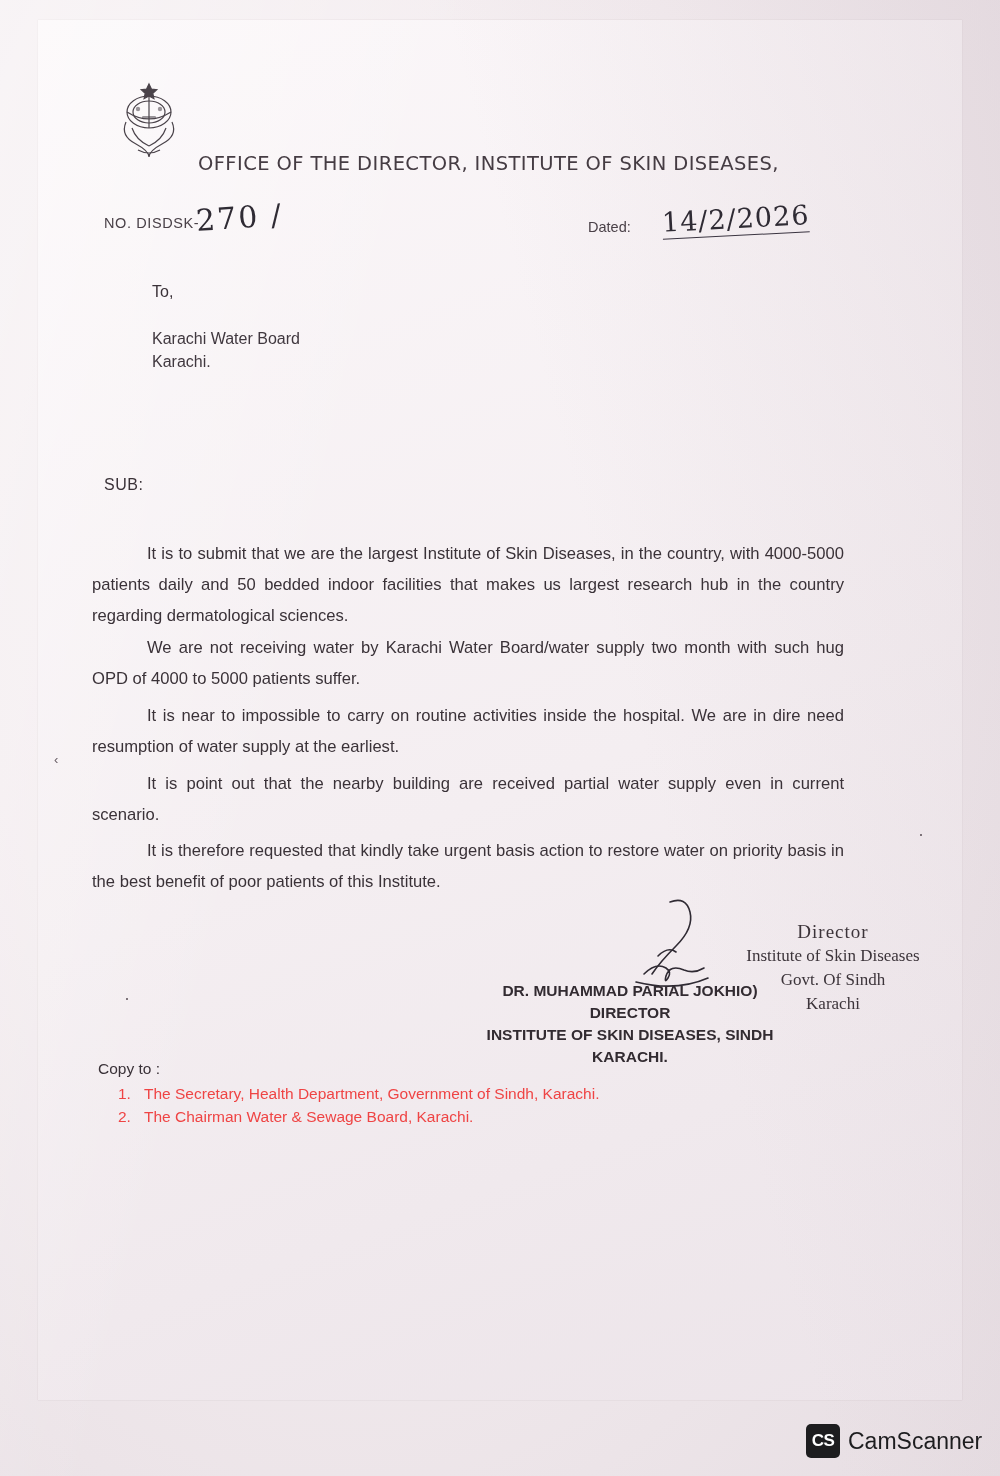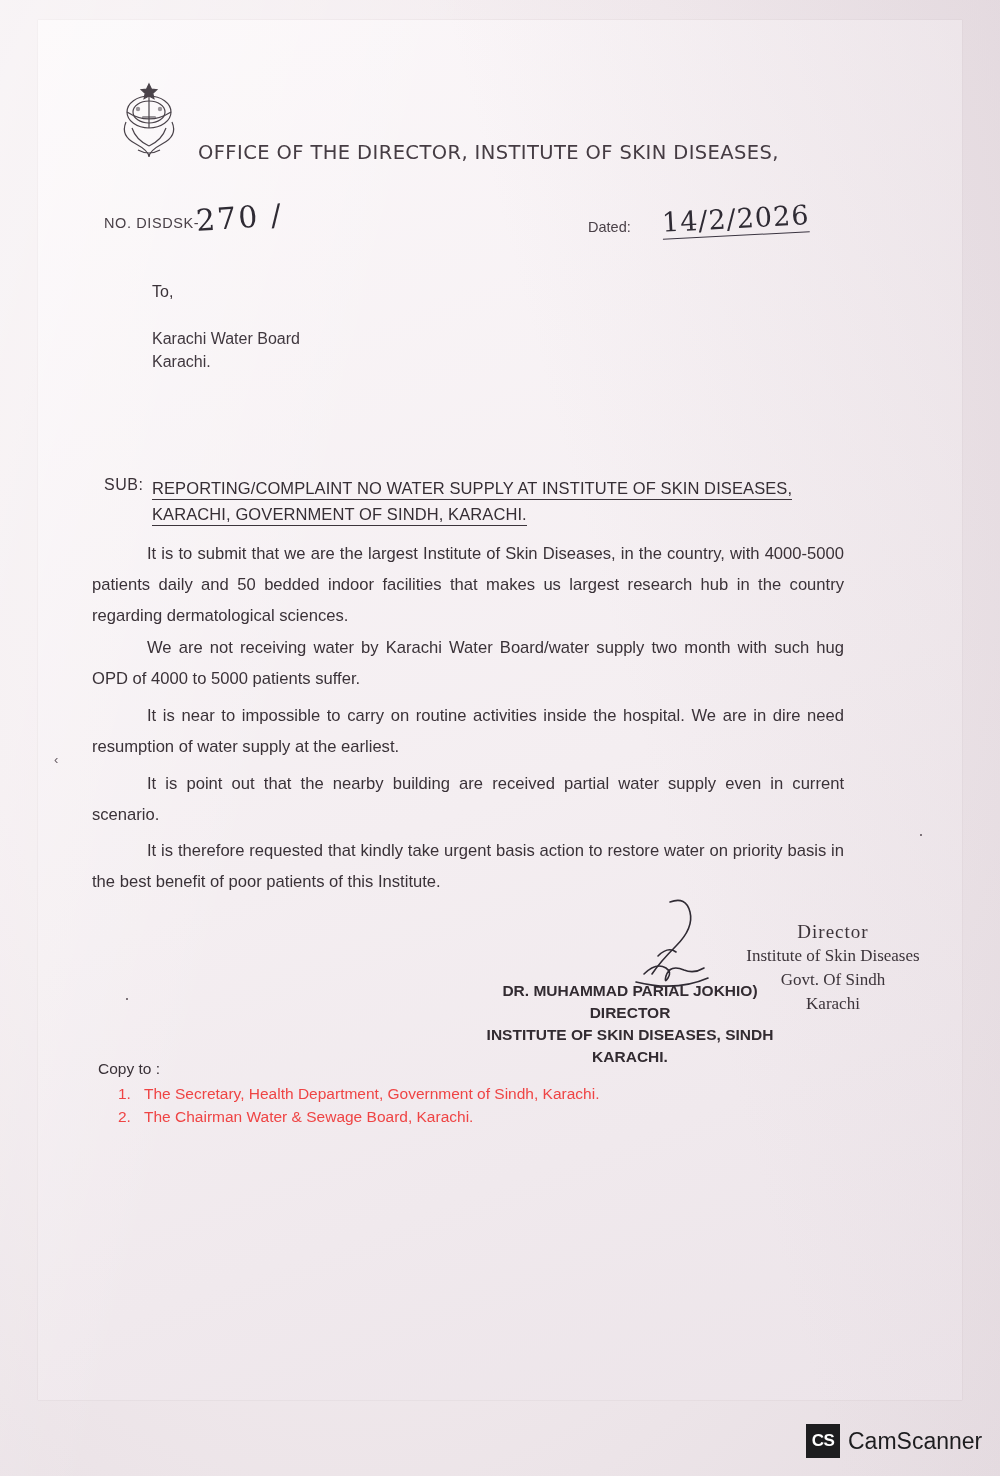--- a/index.html
+++ b/index.html
@@ -60,21 +60,21 @@
 
   .org-line1, .org-line2 {
     position: absolute;
     left: 198px;
     font-size: 19.5px;
     letter-spacing: 0.4px;
     color: #453c43;
     font-family: "DejaVu Sans", sans-serif;
     white-space: nowrap;
   }
-  .org-line1 { top: 141px; }
+  .org-line1 { top: 152px; }
   .org-line2 { top: 170px; }
 
   .no-label {
     position: absolute;
     left: 104px;
     top: 215px;
     font-size: 14.5px;
     letter-spacing: 0.6px;
     color: #4a4148;
   }
@@ -232,21 +232,21 @@
     left: 806px;
     top: 1424px;
     display: flex;
     align-items: center;
     gap: 8px;
   }
   .cam-badge {
     width: 34px; height: 34px;
     background: #1d1d1f;
     color: #ffffff;
-    border-radius: 0;
+    border-radius: 5px;
     font-size: 17px;
     font-weight: bold;
     display: flex;
     align-items: center;
     justify-content: center;
     letter-spacing: -0.5px;
     font-family: "Liberation Sans", sans-serif;
   }
   .cam-text {
     font-size: 23px;
@@ -293,24 +293,20 @@
   <div class="dated-hand">14/2/2026</div>
 
   <div class="to-word">To,</div>
 
   <div class="addr">
     <div>Karachi Water Board</div>
     <div>Karachi.</div>
   </div>
 
   <div class="sub-label">SUB:</div>
-  <div class="sub-text">
-    <span>REPORTING/COMPLAINT NO WATER SUPPLY AT INSTITUTE OF SKIN   DISEASES,</span><br>
-    <span>KARACHI, GOVERNMENT OF SINDH, KARACHI.</span>
-  </div>
 
   <div class="body-block p1"><span class="ind"></span><span>It is to submit that we are the largest Institute of Skin Diseases, in the country, with 4000-5000 patients daily and 50 bedded indoor facilities that makes us largest research hub in the country regarding dermatological sciences.</span></div>
   <div class="body-block p2"><span class="ind"></span><span>We are not receiving water by Karachi Water Board/water supply two month with such hug OPD of 4000 to 5000 patients suffer.</span></div>
   <div class="body-block p3"><span class="ind"></span><span>It is near to impossible to carry on routine activities inside the hospital. We are in dire need resumption of water supply at the earliest.</span></div>
   <div class="body-block p4"><span class="ind"></span><span>It is point out that the nearby building are received partial water supply even in current scenario.</span></div>
   <div class="body-block p5"><span class="ind"></span><span>It is therefore requested that kindly take urgent basis action to restore water on priority basis in the best benefit of poor patients of this Institute.</span></div>
 
   <div class="sig-scribble">
     <svg viewBox="0 0 130 110" width="130" height="110">
       <g fill="none" stroke="#2f2a33" stroke-width="1.6" stroke-linecap="round">

